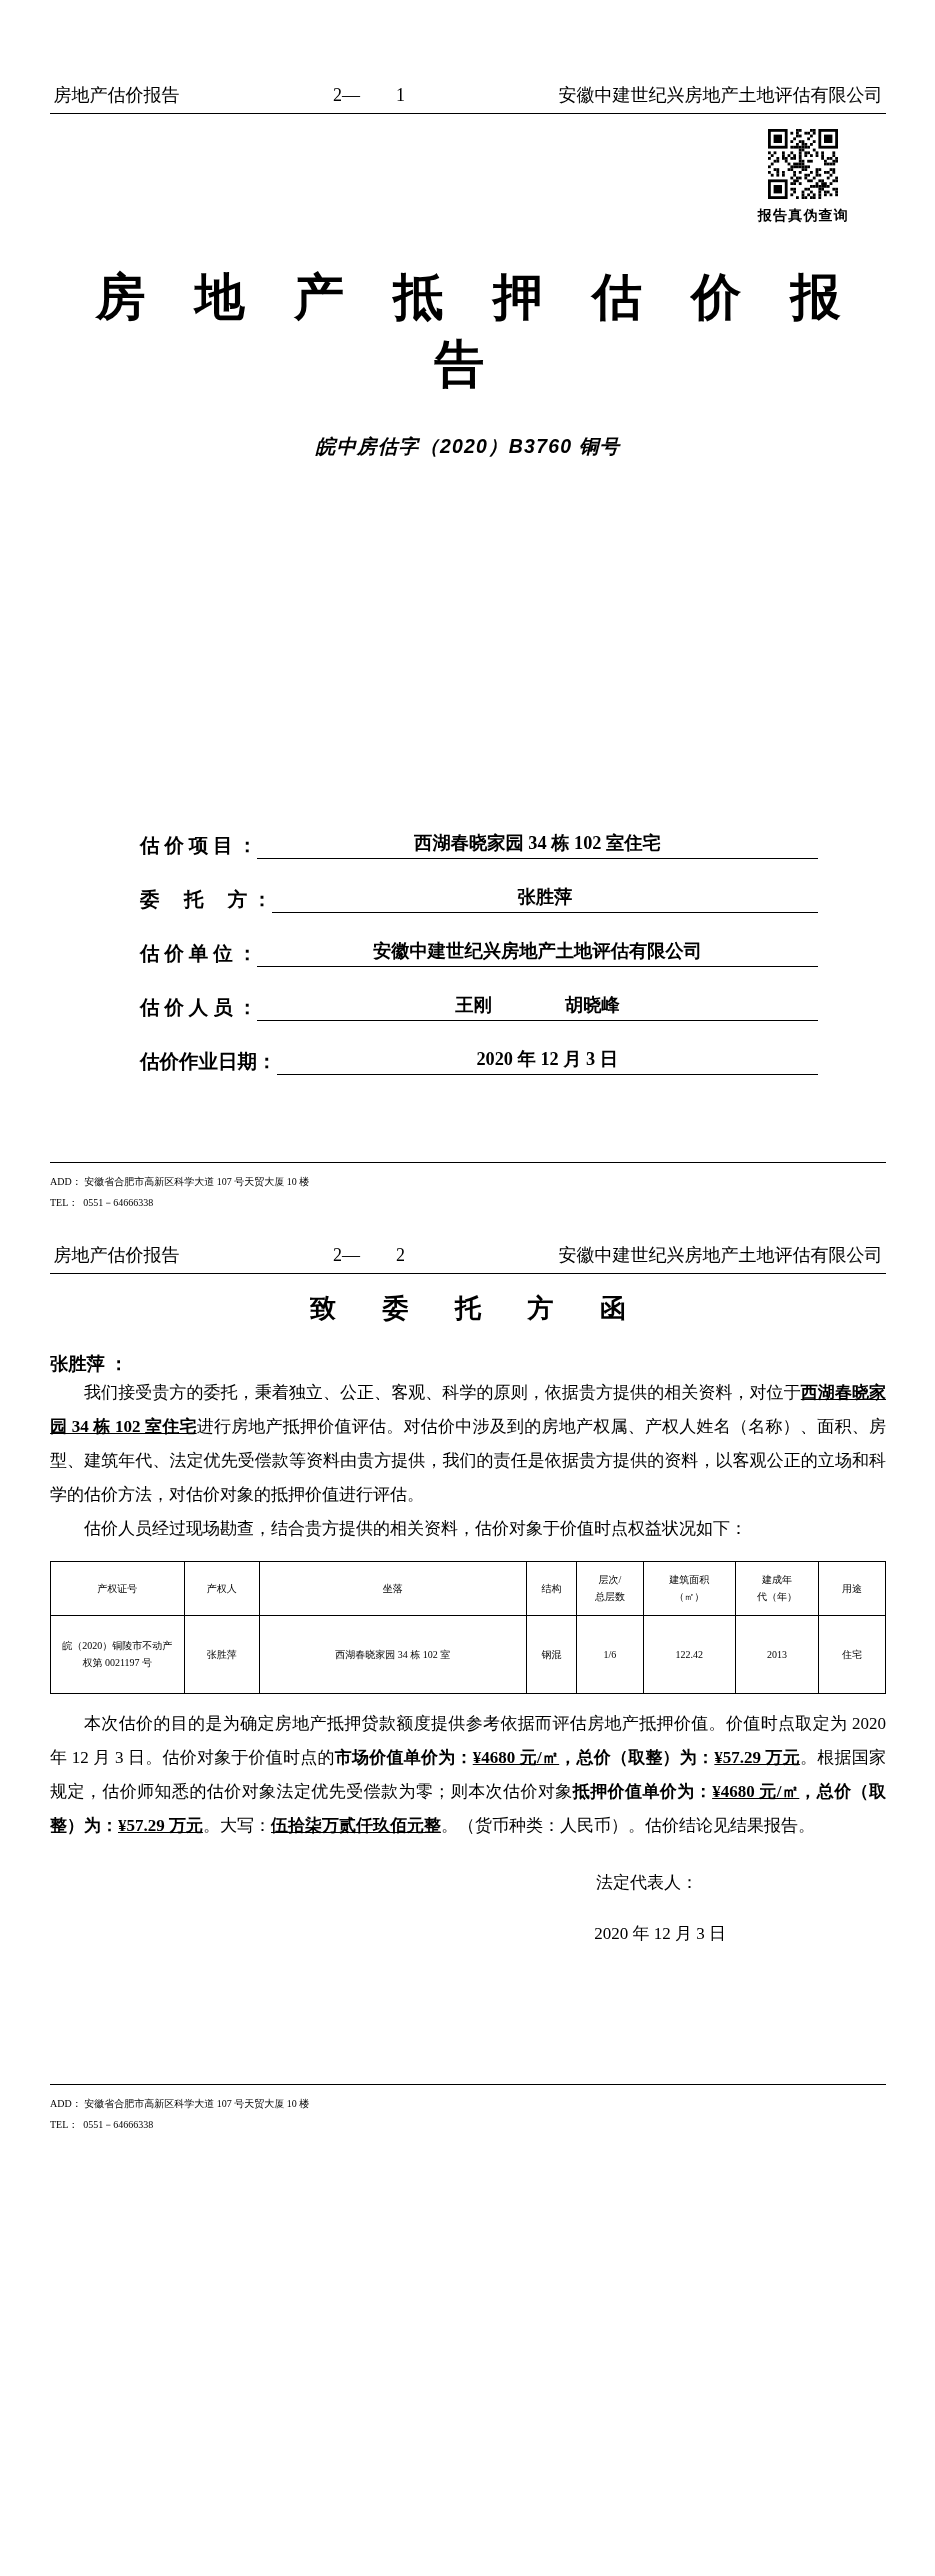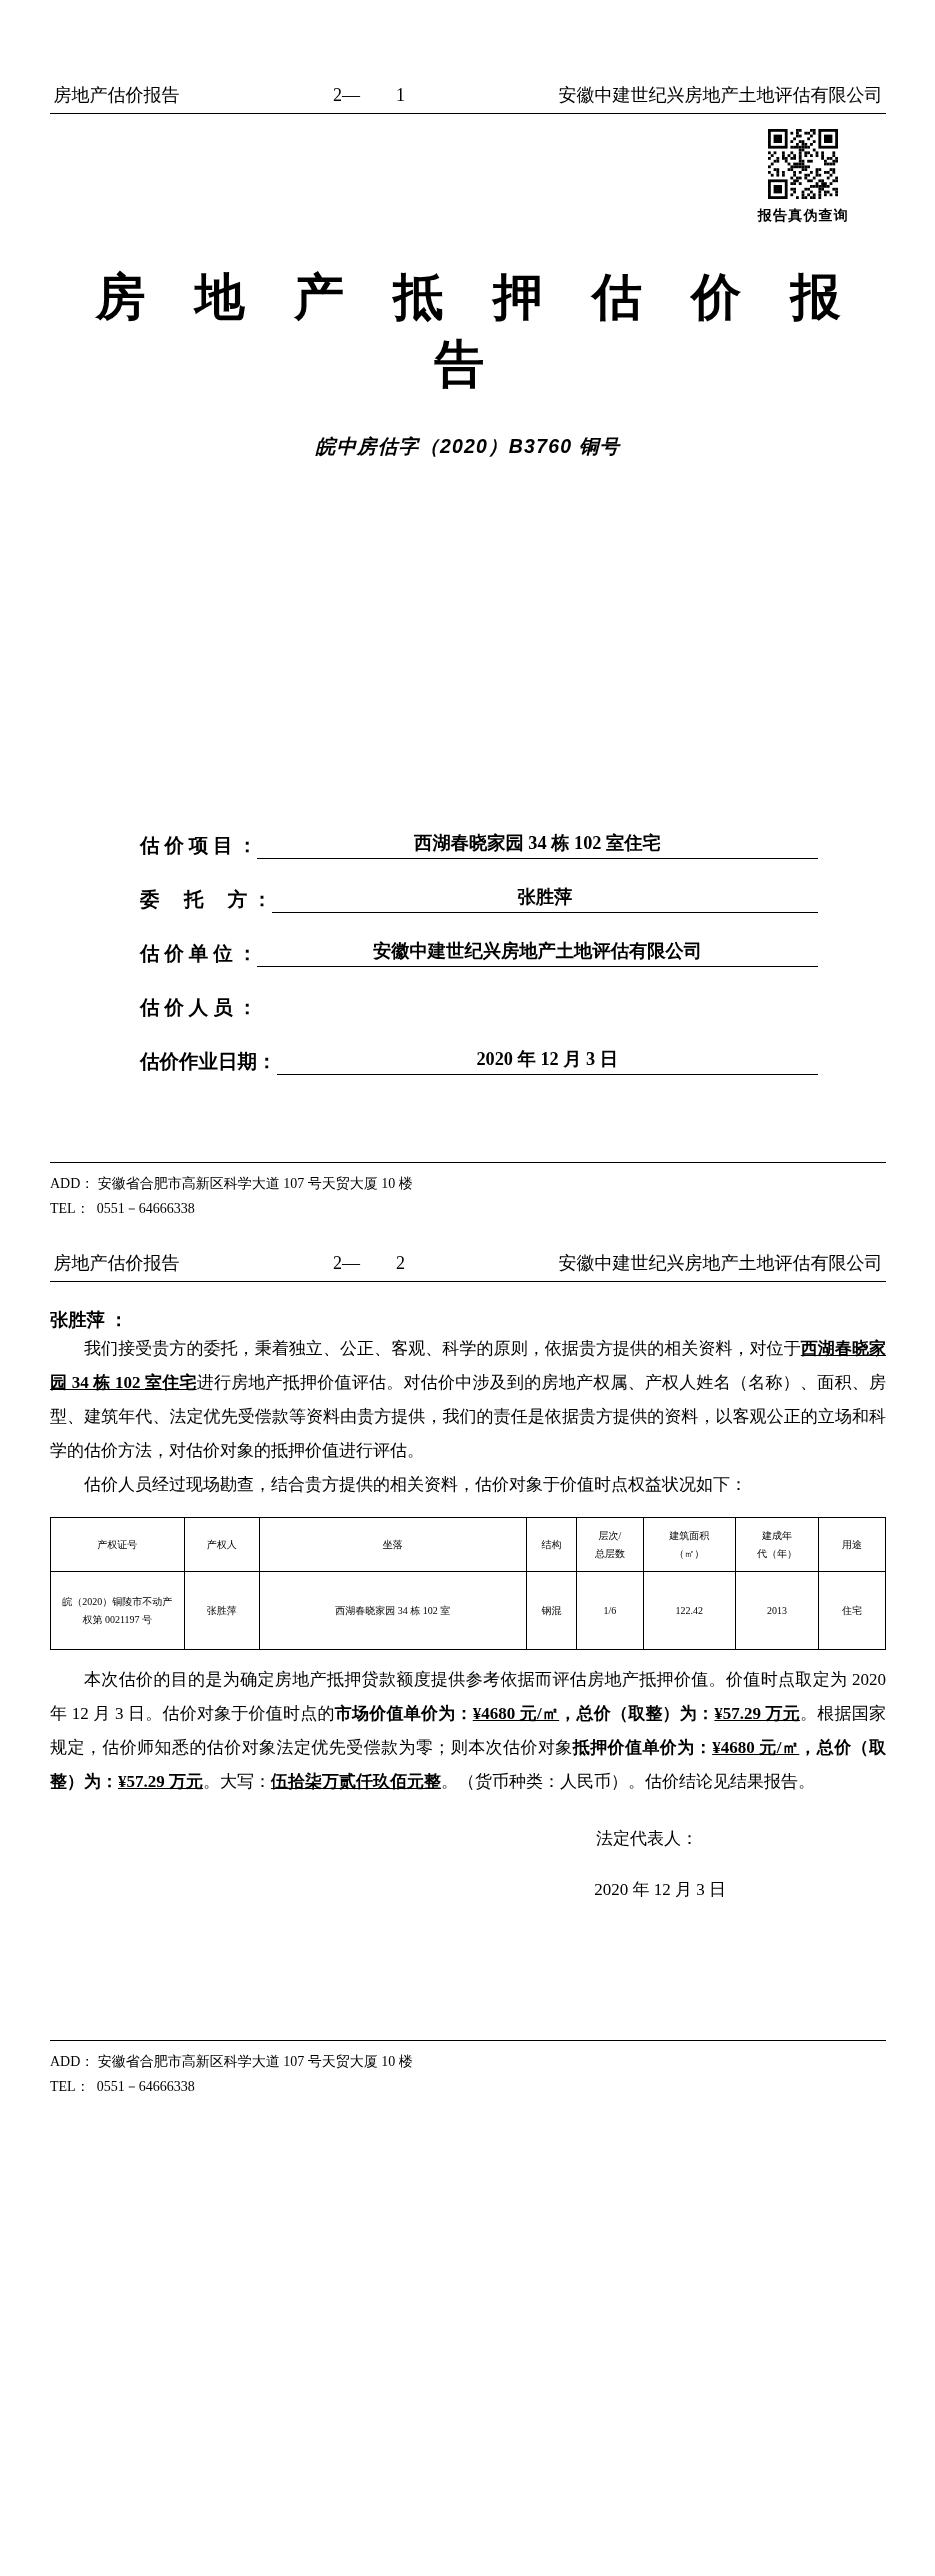--- a/index.html
+++ b/index.html
@@ -36,21 +36,21 @@
   }
   .fields{ margin:345px 68px 0 90px; }
   .field-row{ display:flex; align-items:flex-end; height:54px; }
   .field-label{ font-weight:bold; font-size:19.5px; white-space:pre; flex:0 0 auto; }
   .field-value{
     flex:1 1 auto; text-align:center; font-size:18.3px; font-weight:bold;
     border-bottom:1.2px solid #000; padding-bottom:2.9px; white-space:pre;
   }
 
   
-  .page-footer{ margin-top:87px; border-top:1.2px solid #000; padding-top:11.8px; font-size:14px; }
+  .page-footer{ margin-top:87px; border-top:1.2px solid #000; padding-top:11.8px; font-size:10px; }
   .page-footer div{ margin-bottom:7px; white-space:pre; }
 
   
   .letter-title{
     text-align:center; font-weight:bold; font-size:26px;
     letter-spacing:20px; text-indent:20px; margin-top:16.5px;
   }
   .salutation{ font-weight:bold; font-size:18.3px; margin-top:25px; }
   p.body{ font-size:17px; line-height:34px; text-align:justify; text-indent:2em; }
   p.body + p.body{ margin-top:0; }
@@ -289,20 +289,21 @@
     <div class="field-row">
       <span class="field-label">委　 托 　方 ：</span>
       <span class="field-value">张胜萍</span>
     </div>
     <div class="field-row">
       <span class="field-label">估 价 单 位 ：</span>
       <span class="field-value">安徽中建世纪兴房地产土地评估有限公司</span>
     </div>
     <div class="field-row">
       <span class="field-label">估 价 人 员 ：</span>
+      <span class="field-value">王刚　　　　胡晓峰</span>
     </div>
     <div class="field-row">
       <span class="field-label">估价作业日期：</span>
       <span class="field-value">2020 年 12 月 3 日</span>
     </div>
   </div>
 
   <div class="page-footer">
     <div>ADD： 安徽省合肥市高新区科学大道 107 号天贸大厦 10 楼</div>
     <div>TEL：  0551－64666338</div>
@@ -310,20 +311,21 @@
 </div>
 
 <div class="sheet sheet2">
 
   <div class="running-header">
     <span>房地产估价报告</span>
     <span>2—　　2</span>
     <span>安徽中建世纪兴房地产土地评估有限公司</span>
   </div>
 
+  <h2 class="letter-title">致 委 托 方 函</h2>
   <div class="salutation">张胜萍 ：</div>
 
   <p class="body"><span>我们接受贵方的委托，秉着独立、公正、客观、科学的原则，依据贵方提供的相关资料，对位于</span><span style="font-weight: bold; text-decoration: underline;">西湖春晓家园 34 栋 102 室住宅</span><span>进行房地产抵押价值评估。对估价中涉及到的房地产权属、产权人姓名（名称）、面积、房型、建筑年代、法定优先受偿款等资料由贵方提供，我们的责任是依据贵方提供的资料，以客观公正的立场和科学的估价方法，对估价对象的抵押价值进行评估。</span></p>
   <p class="body">估价人员经过现场勘查，结合贵方提供的相关资料，估价对象于价值时点权益状况如下：</p>
 
   <table class="prop">
     <colgroup>
       <col class="c0">
         <col class="c1">
         <col class="c2">

